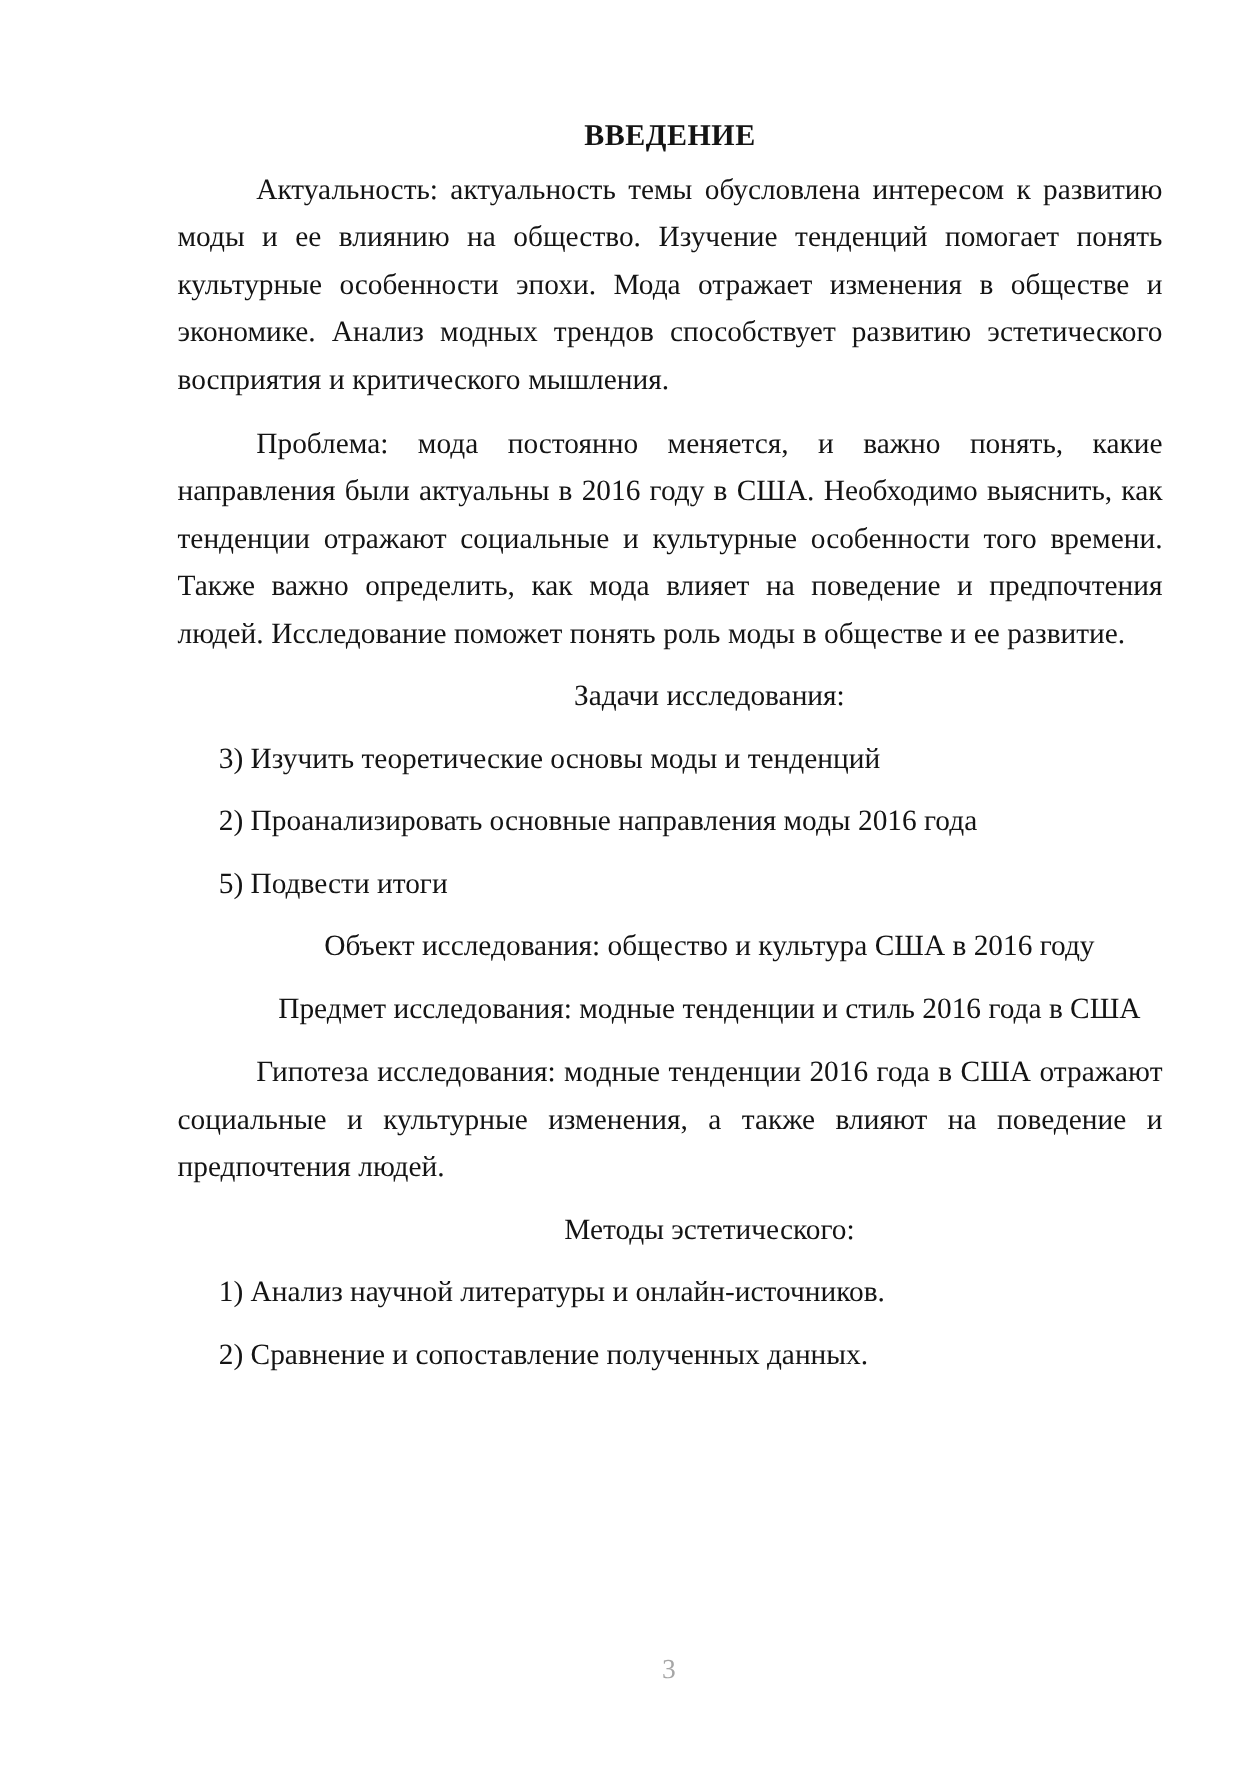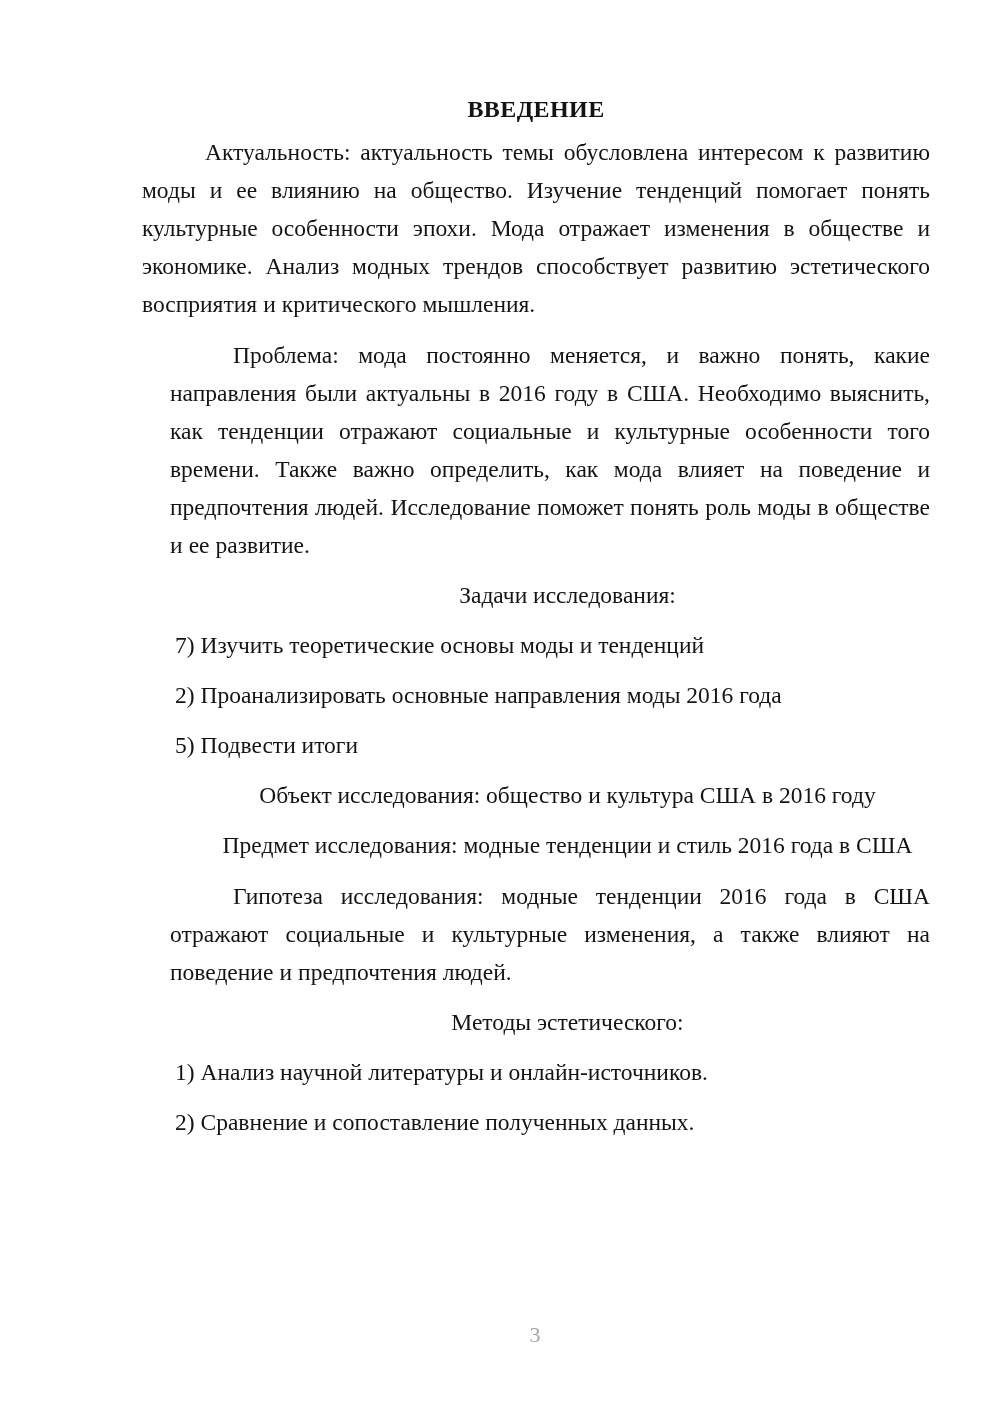--- a/index.html
+++ b/index.html
@@ -42,21 +42,20 @@
     text-indent: 63px;
     margin: 0;
     hyphens: none;
     word-spacing: 0.2px;
   }
   .para.first-body {
     margin-top: 9px;
   }
   .para.gap {
     margin-top: 13px;
-    margin-left: 28px;
   }
   .list-line {
     font-size: 23.5px;
     line-height: 38px;
     text-align: left;
     margin: 0;
     padding-left: 33px;
     text-indent: 0;
   }
   .list-line.spaced {
@@ -97,21 +96,21 @@
 
     <h1 class="doc-title">ВВЕДЕНИЕ</h1>
 
     <p class="para first-body">Актуальность: актуальность темы обусловлена интересом к развитию моды и ее влиянию на общество. Изучение тенденций помогает понять культурные особенности эпохи. Мода отражает изменения в обществе и экономике. Анализ модных трендов способствует развитию эстетического восприятия и критического мышления.</p>
 
     <p class="para gap">Проблема: мода постоянно меняется, и важно понять, какие направления были актуальны в 2016 году в США. Необходимо выяснить, как тенденции отражают социальные и культурные особенности того времени. Также важно определить, как мода влияет на поведение и предпочтения людей. Исследование поможет понять роль моды в обществе и ее развитие.</p>
 
 
     <p class="label-line spaced">Задачи исследования:</p>
 
-    <p class="list-line spaced">7) Изучить теоретические основы моды и тенденций</p>
+    <p class="list-line spaced">3) Изучить теоретические основы моды и тенденций</p>
 
     <p class="list-line spaced">2) Проанализировать основные направления моды 2016 года</p>
 
 
 
     <p class="list-line spaced">5) Подвести итоги</p>
 
     <p class="label-line spaced">Объект исследования: общество и культура США в 2016 году</p>
 
     <p class="label-line spaced">Предмет исследования: модные тенденции и стиль 2016 года в США</p>

